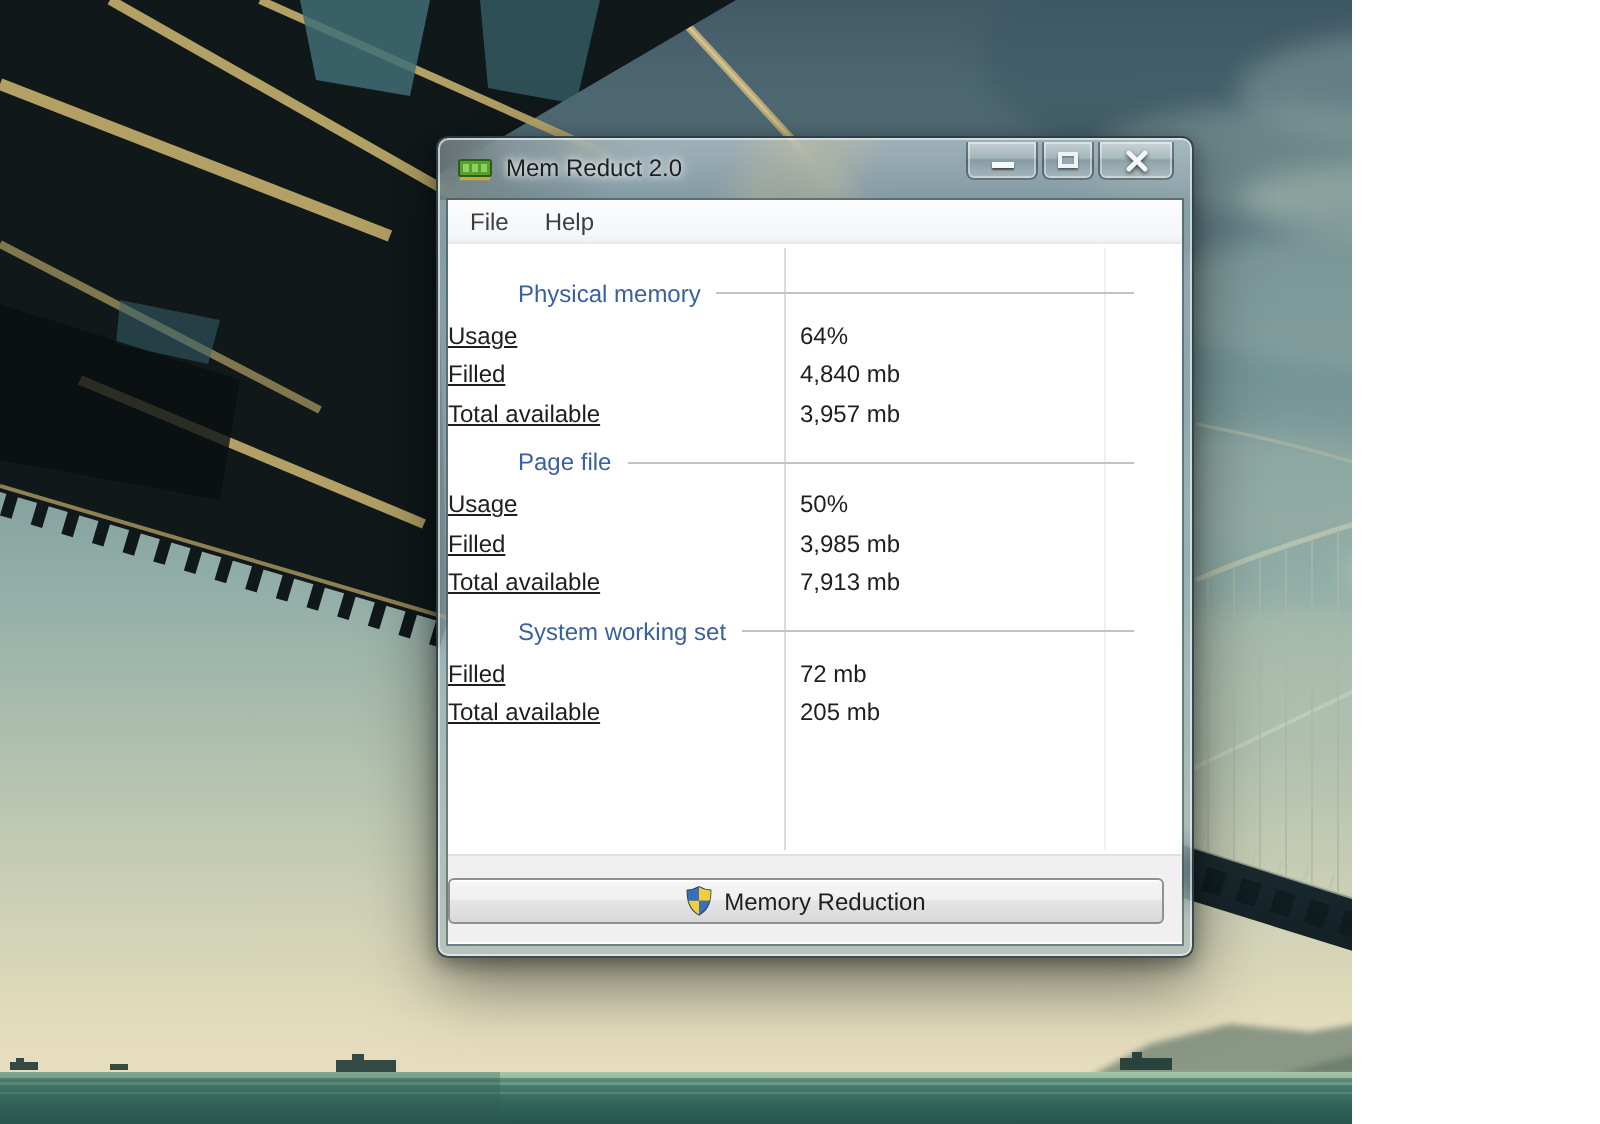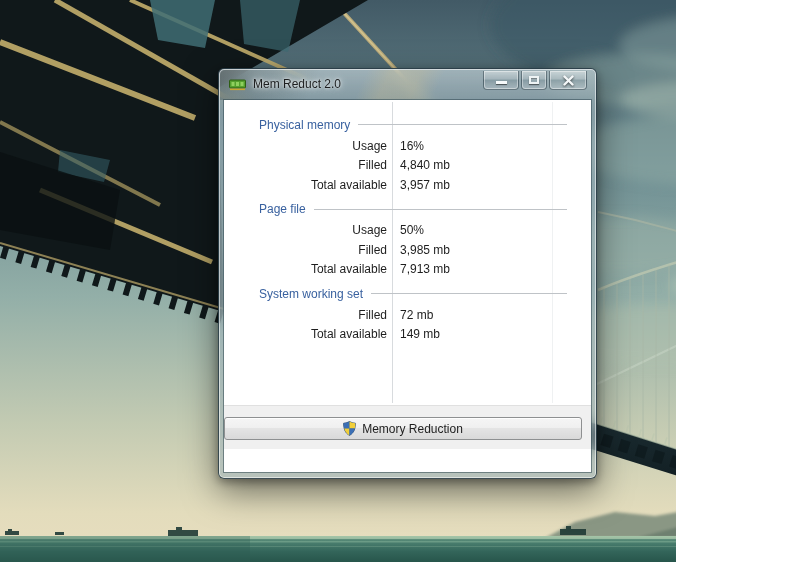--- a/index.html
+++ b/index.html
@@ -46,21 +46,21 @@
   .content{position:relative;height:305px;box-sizing:border-box;padding-top:17px;background:#fff;}
   .vline{position:absolute;top:2px;height:301px;width:1px;}
   .v1{left:168px;background:#d8dbde;}
   .v2{left:328px;background:#eff1f2;}
   .section{position:relative;z-index:1;}
   .section + .section{margin-top:7px;}
   .sec-h{display:flex;align-items:center;height:15px;margin:0 24px 4px 35px;}
   .sec-title{font-size:12px;color:#39619f;white-space:nowrap;}
   .sec-rule{flex:1;height:1px;background:#bfc3c7;margin-left:8px;}
   .srow{display:flex;align-items:center;height:19.5px;font-size:12px;color:#1e1e1e;}
-  .srow .lbl{width:163px;text-align:right;}
+  .srow .lbl{width:163px;text-decoration:underline;}
   .srow .val{margin-left:13px;}
 
   
   .footer{height:44px;box-sizing:border-box;background:#f0f0f0;border-top:1px solid #e0e0e0;
     padding:11px 9px 0 0;}
   .mem-btn{width:100%;height:23px;box-sizing:border-box;border:1px solid #8e9091;border-radius:3px;
     background:linear-gradient(180deg,#f5f5f5 0%,#f0f0f0 45%,#e4e4e4 50%,#d9d9d9 100%);
     display:flex;align-items:center;justify-content:center;gap:6px;
     font-family:"Liberation Sans","DejaVu Sans",sans-serif;font-size:12px;color:#1e1e1e;cursor:pointer;
     box-shadow:inset 0 1px 0 rgba(255,255,255,.9);}
@@ -217,33 +217,37 @@
         <div class="cap-btn closeb">
           <svg class="gl-close" width="11" height="11" viewBox="0 0 11 11">
             <path d="M1.5 1.5 L9.5 9.5 M9.5 1.5 L1.5 9.5" stroke="#f4f7f8" stroke-width="2.4" stroke-linecap="round"></path>
           </svg>
         </div>
       </div>
     </div>
 
     <div class="client">
 
+      <div class="menubar">
+        <span class="menu-item">File</span>
+        <span class="menu-item">Help</span>
+      </div>
 
       <div class="content">
         <div class="vline v1"></div>
         <div class="vline v2"></div>
 
         <div class="section">
           <div class="sec-h">
             <span class="sec-title">Physical memory</span>
             <span class="sec-rule"></span>
           </div>
           <div class="srow">
             <span class="lbl">Usage</span>
-            <span class="val">16%</span>
+            <span class="val">64%</span>
           </div>
           <div class="srow">
             <span class="lbl">Filled</span>
             <span class="val">4,840 mb</span>
           </div>
           <div class="srow">
             <span class="lbl">Total available</span>
             <span class="val">3,957 mb</span>
           </div>
         </div>
@@ -271,21 +275,21 @@
           <div class="sec-h">
             <span class="sec-title">System working set</span>
             <span class="sec-rule"></span>
           </div>
           <div class="srow">
             <span class="lbl">Filled</span>
             <span class="val">72 mb</span>
           </div>
           <div class="srow">
             <span class="lbl">Total available</span>
-            <span class="val">149 mb</span>
+            <span class="val">205 mb</span>
           </div>
         </div>
       </div>
 
       <div class="footer">
         <button class="mem-btn">
           <span class="shield">
             <svg width="13" height="15" viewBox="0 0 13 15">
               <path d="M6.5 0.5 C4.5 1.6 2.6 2.1 0.7 2.2 C0.7 7.2 1.6 11.6 6.5 14.4 C11.4 11.6 12.3 7.2 12.3 2.2 C10.4 2.1 8.5 1.6 6.5 0.5 Z" fill="#2c5a93" stroke="#1d3d66" stroke-width="0.8"></path>
               <path d="M6.5 0.5 C4.5 1.6 2.6 2.1 0.7 2.2 C0.7 4.6 0.9 6.1 1.2 7.4 L6.5 7.4 Z" fill="#3b6fb5"></path>

